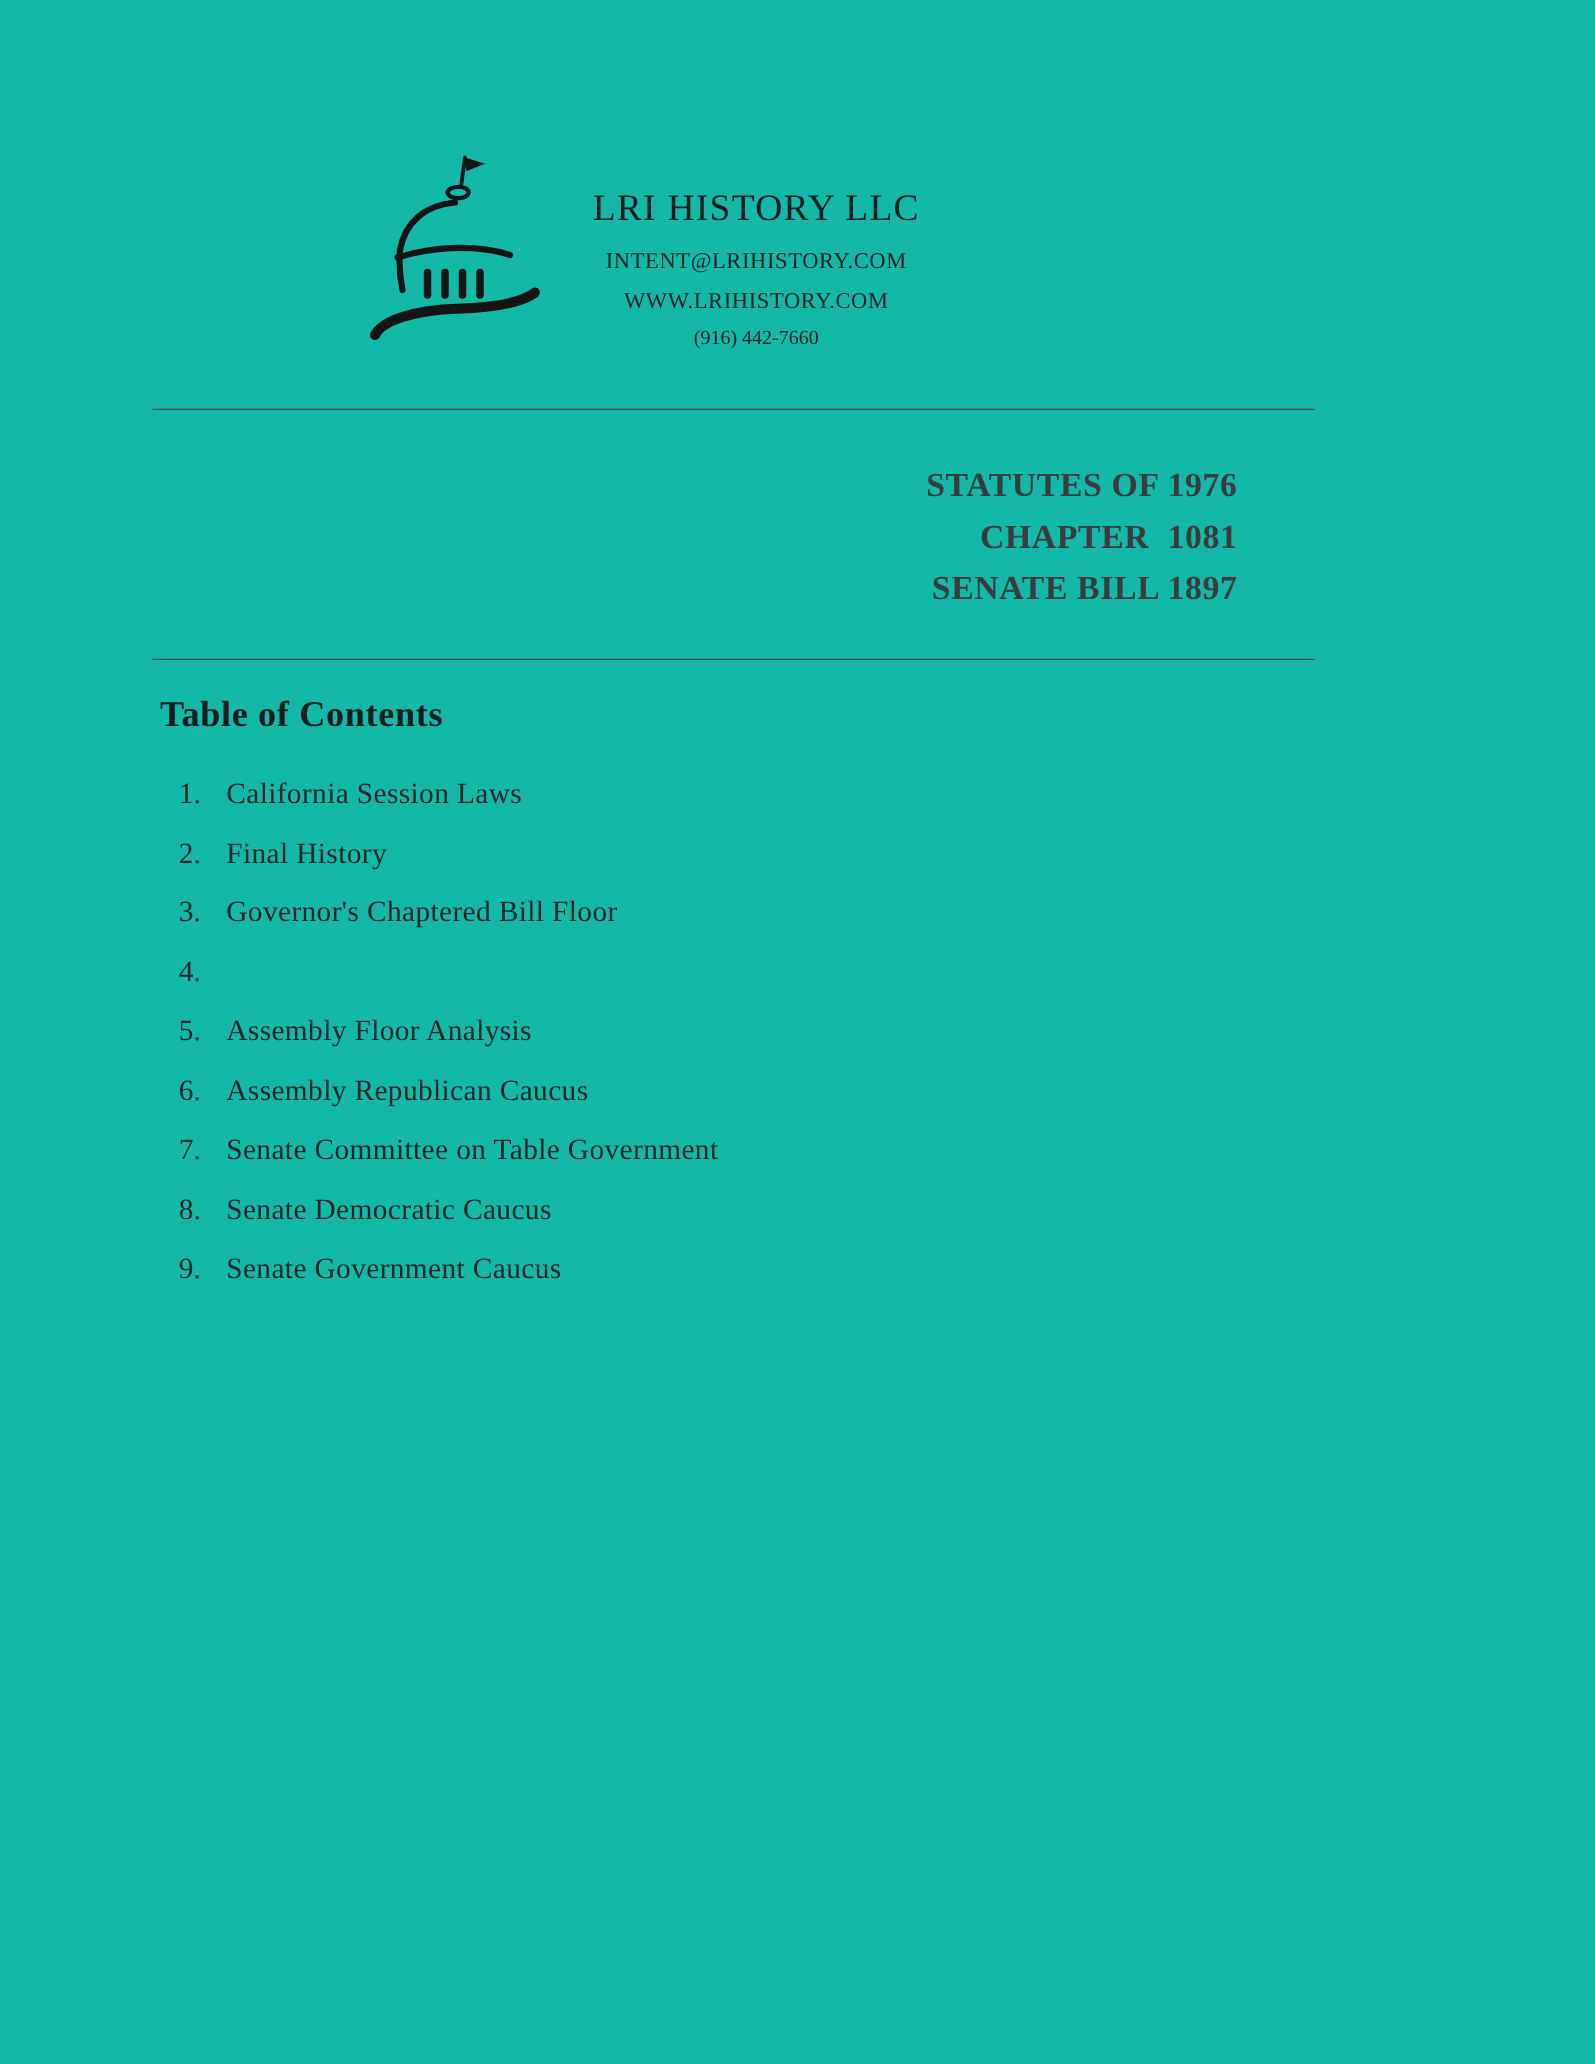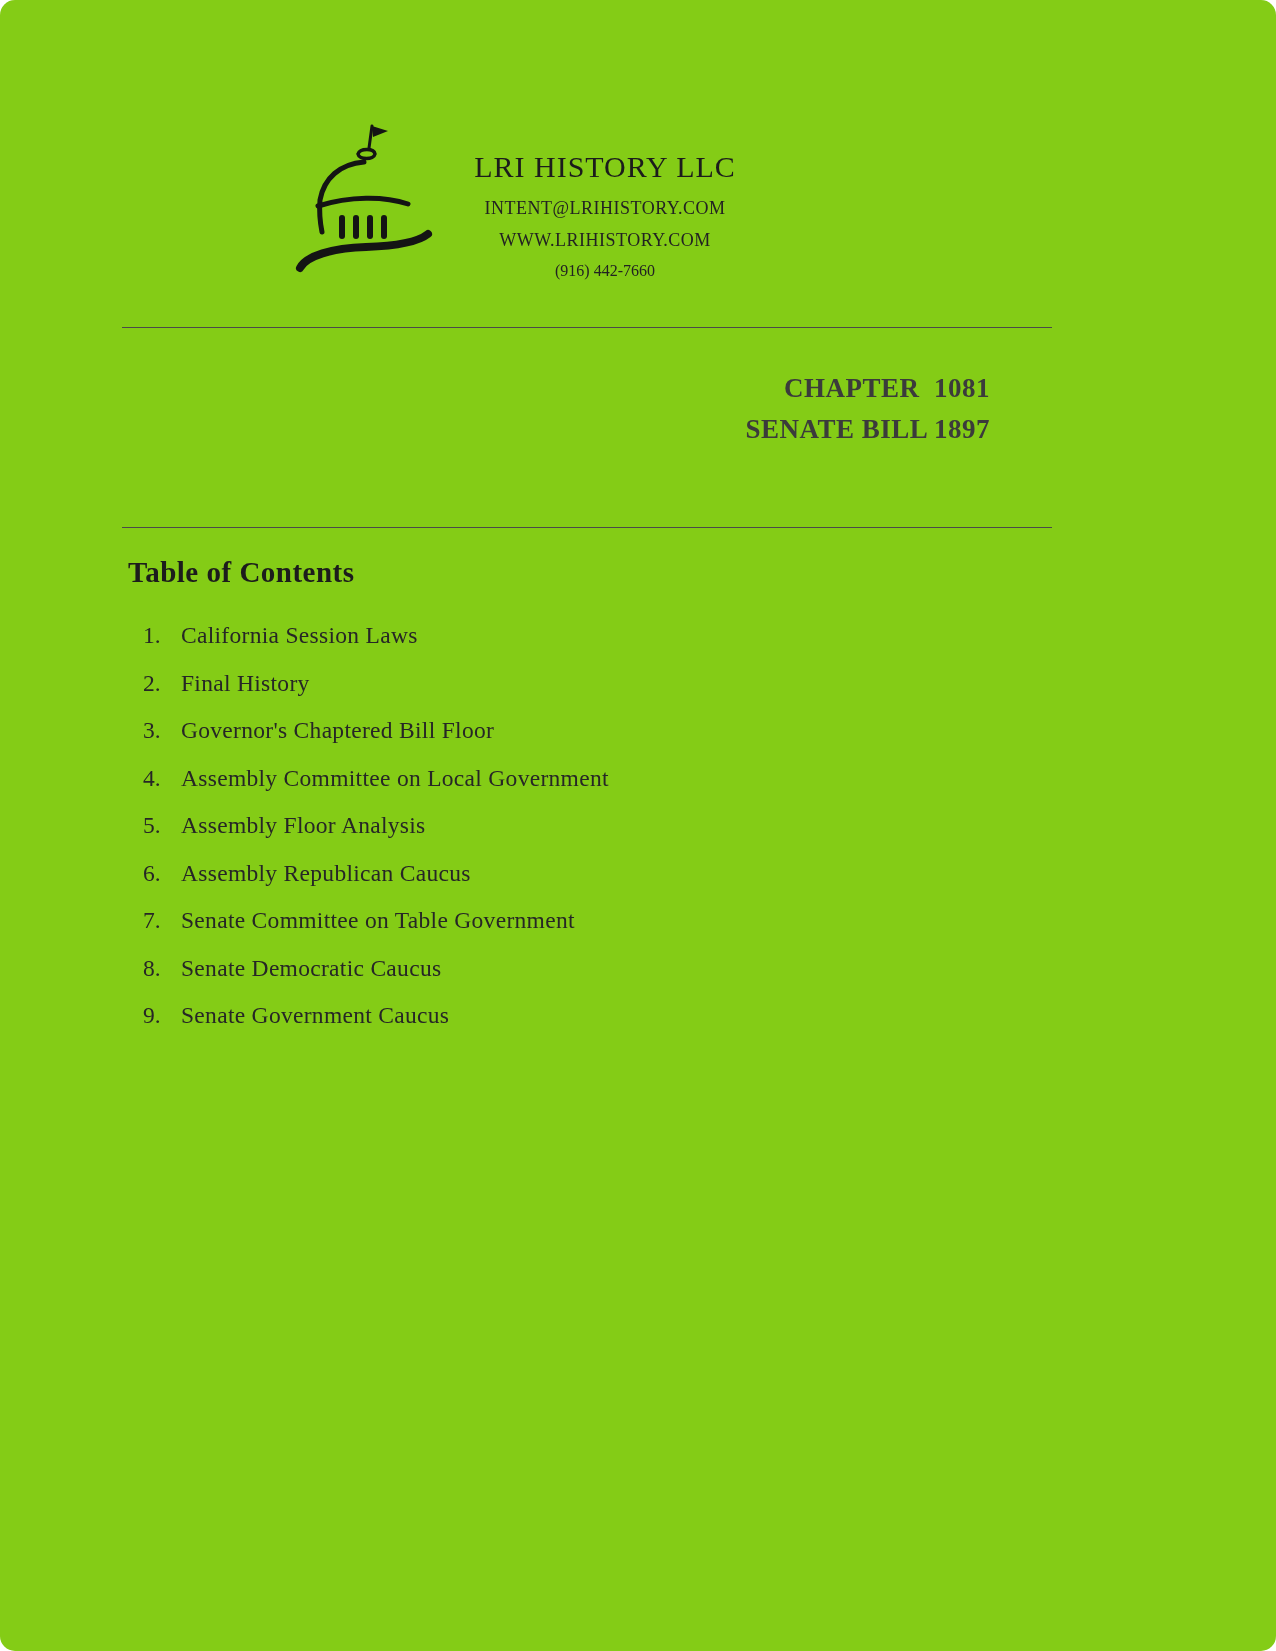--- a/index.html
+++ b/index.html
@@ -5,23 +5,22 @@
   * { margin: 0; padding: 0; box-sizing: border-box; }
   html, body { background: #ffffff; }
   body {
     font-family: "Liberation Serif", serif;
     color: #1f1f1f;
   }
   .page {
     position: relative;
     width: 1276px;
     height: 1651px;
-    background: #84cc16;
+    background: #14b8a6;
     overflow: hidden;
-    border-radius: 15px;
   }
 
   
   .logo {
     position: absolute;
     left: 292px;
     top: 120px;
     width: 150px;
     height: 165px;
   }
@@ -137,20 +136,21 @@
     <div class="company-name">LRI HISTORY LLC</div>
     <div class="contact-line">INTENT@LRIHISTORY.COM</div>
     <div class="contact-line">WWW.LRIHISTORY.COM</div>
     <div class="contact-phone">(916) 442-7660</div>
   </div>
 
   <hr class="rule rule-top">
   <hr class="rule rule-bottom">
 
   <div class="title-block">
+    <div class="title-line">STATUTES OF 1976</div>
     <div class="title-line">CHAPTER  1081</div>
     <div class="title-line">SENATE BILL 1897</div>
   </div>
 
   <h1 class="toc-heading">Table of Contents</h1>
 
   <div class="toc-list">
     <div class="toc-row">
       <span class="toc-num">1.</span>
       <span class="toc-label">California Session Laws</span>
@@ -158,21 +158,20 @@
     <div class="toc-row">
       <span class="toc-num">2.</span>
       <span class="toc-label">Final History</span>
     </div>
     <div class="toc-row">
       <span class="toc-num">3.</span>
       <span class="toc-label">Governor's Chaptered Bill Floor</span>
     </div>
     <div class="toc-row">
       <span class="toc-num">4.</span>
-      <span class="toc-label">Assembly Committee on Local Government</span>
     </div>
     <div class="toc-row">
       <span class="toc-num">5.</span>
       <span class="toc-label">Assembly Floor Analysis</span>
     </div>
     <div class="toc-row">
       <span class="toc-num">6.</span>
       <span class="toc-label">Assembly Republican Caucus</span>
     </div>
     <div class="toc-row">

